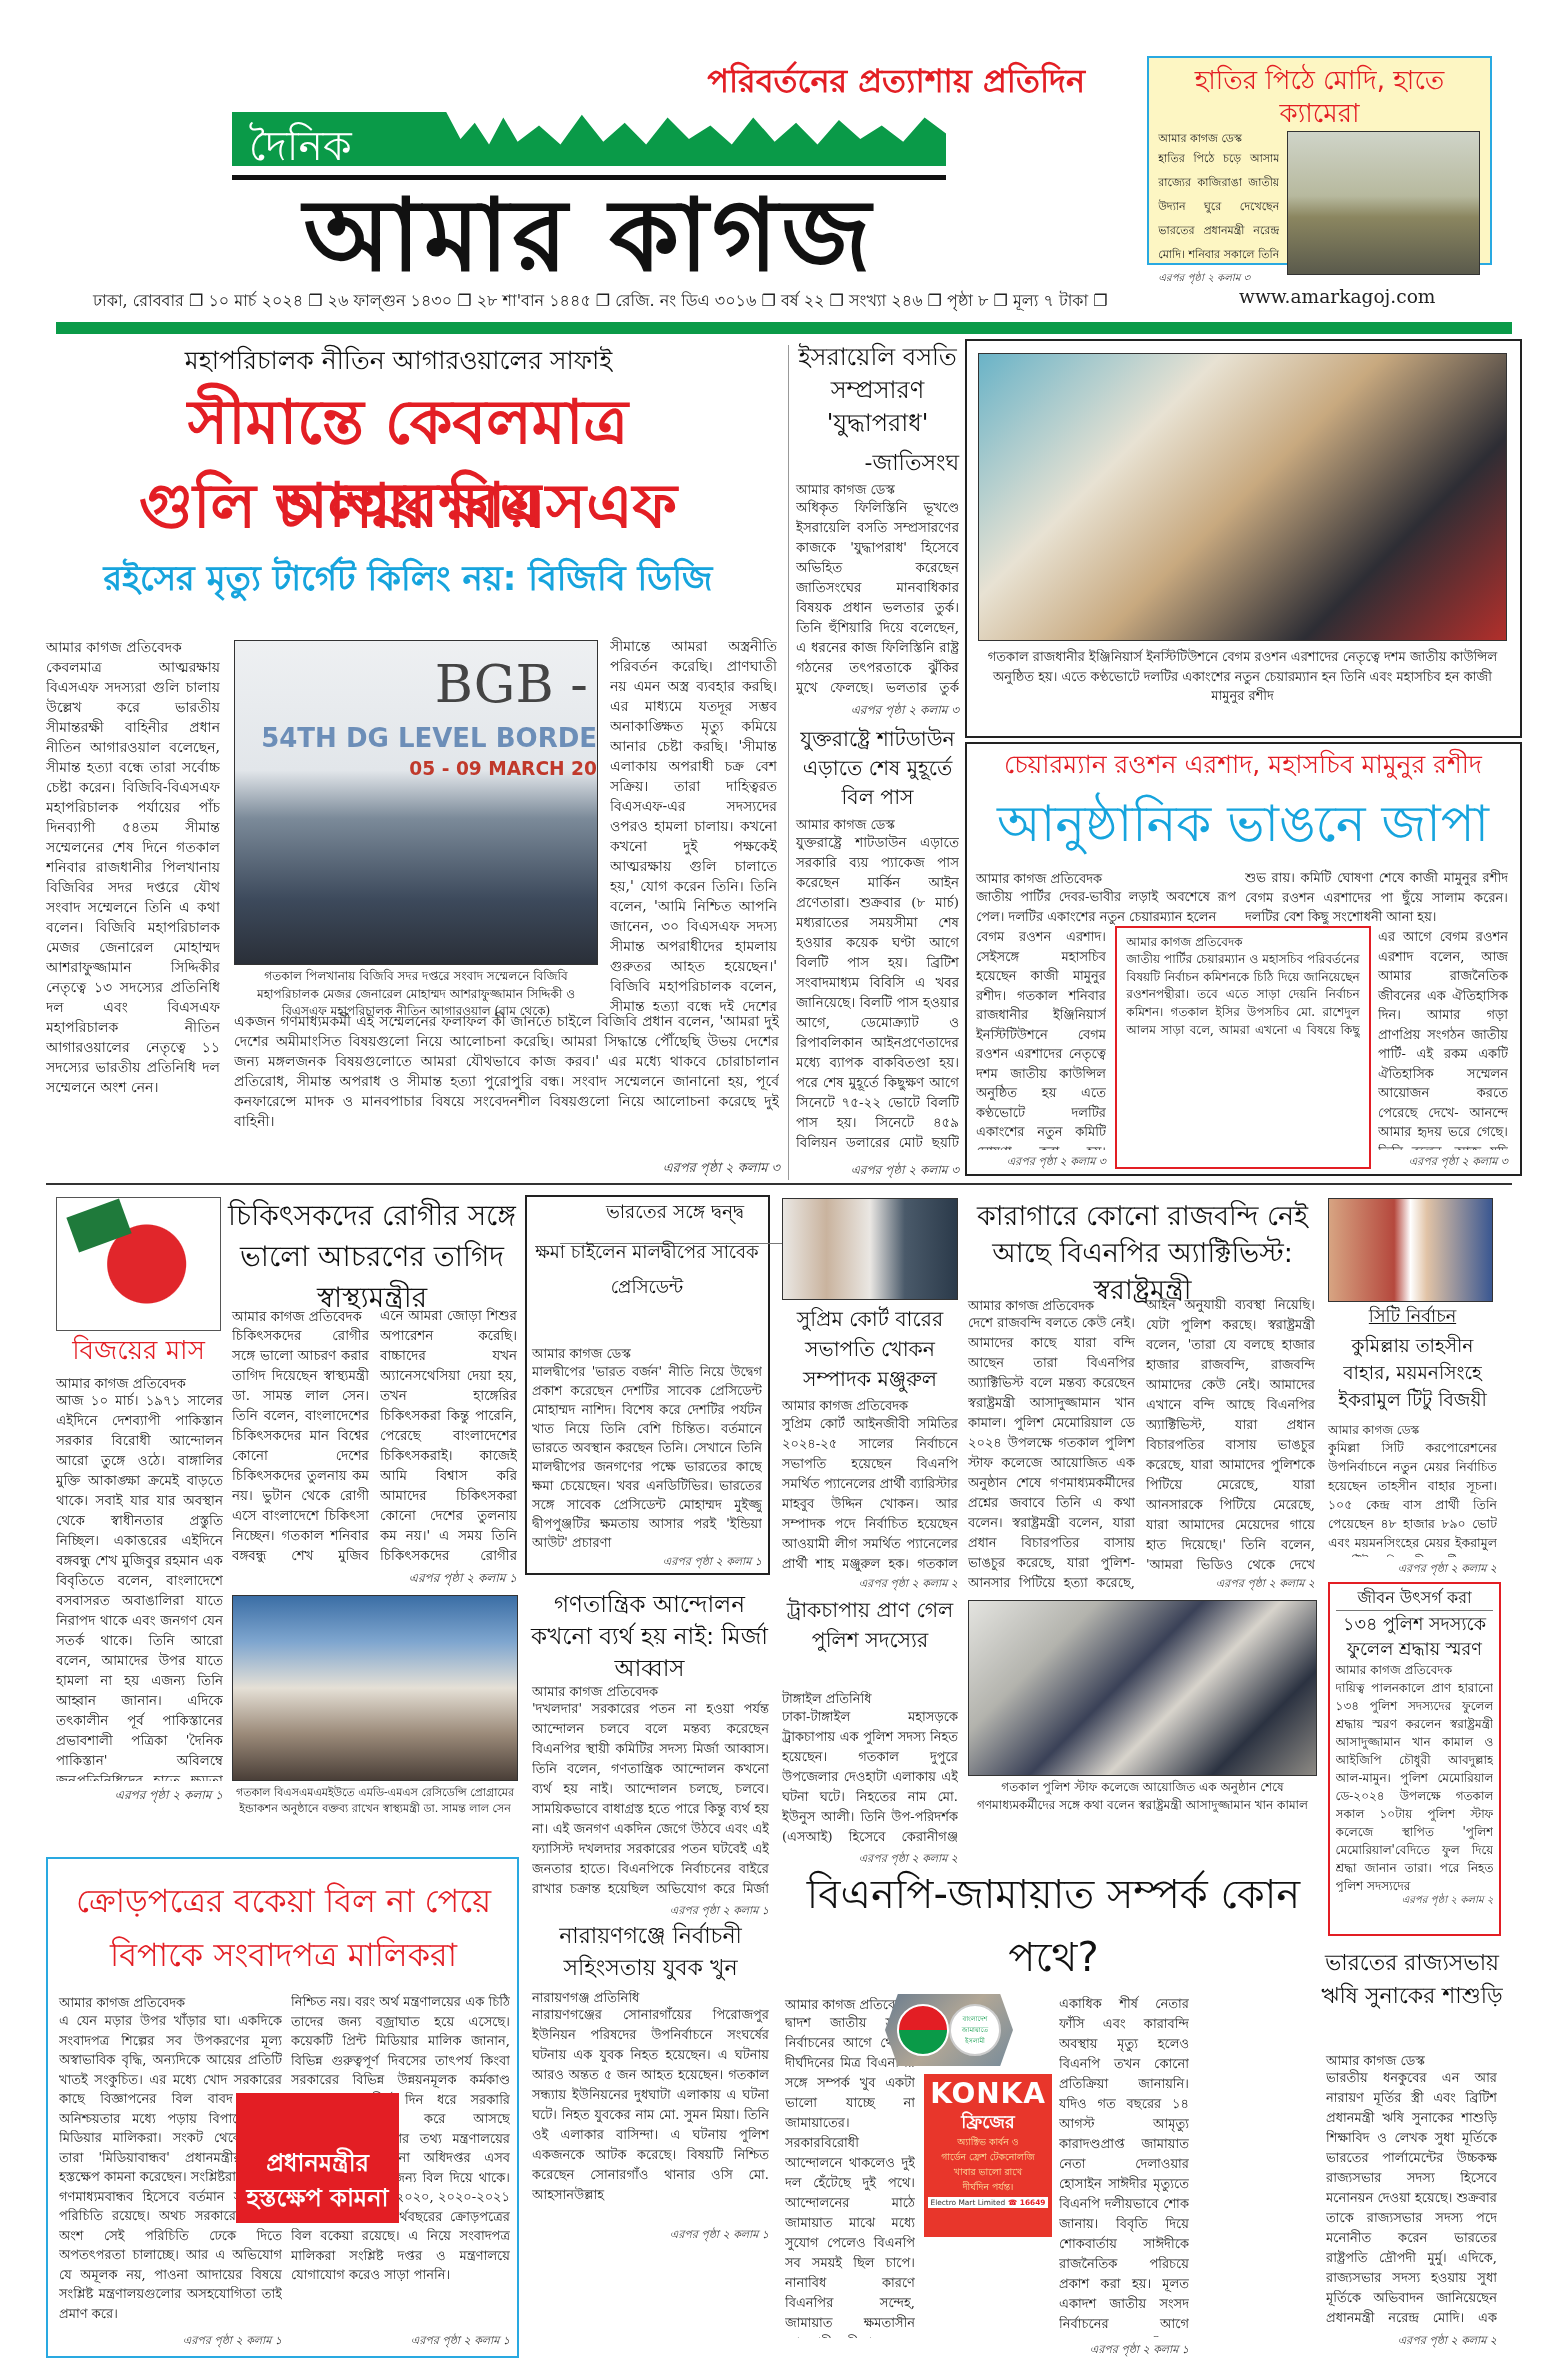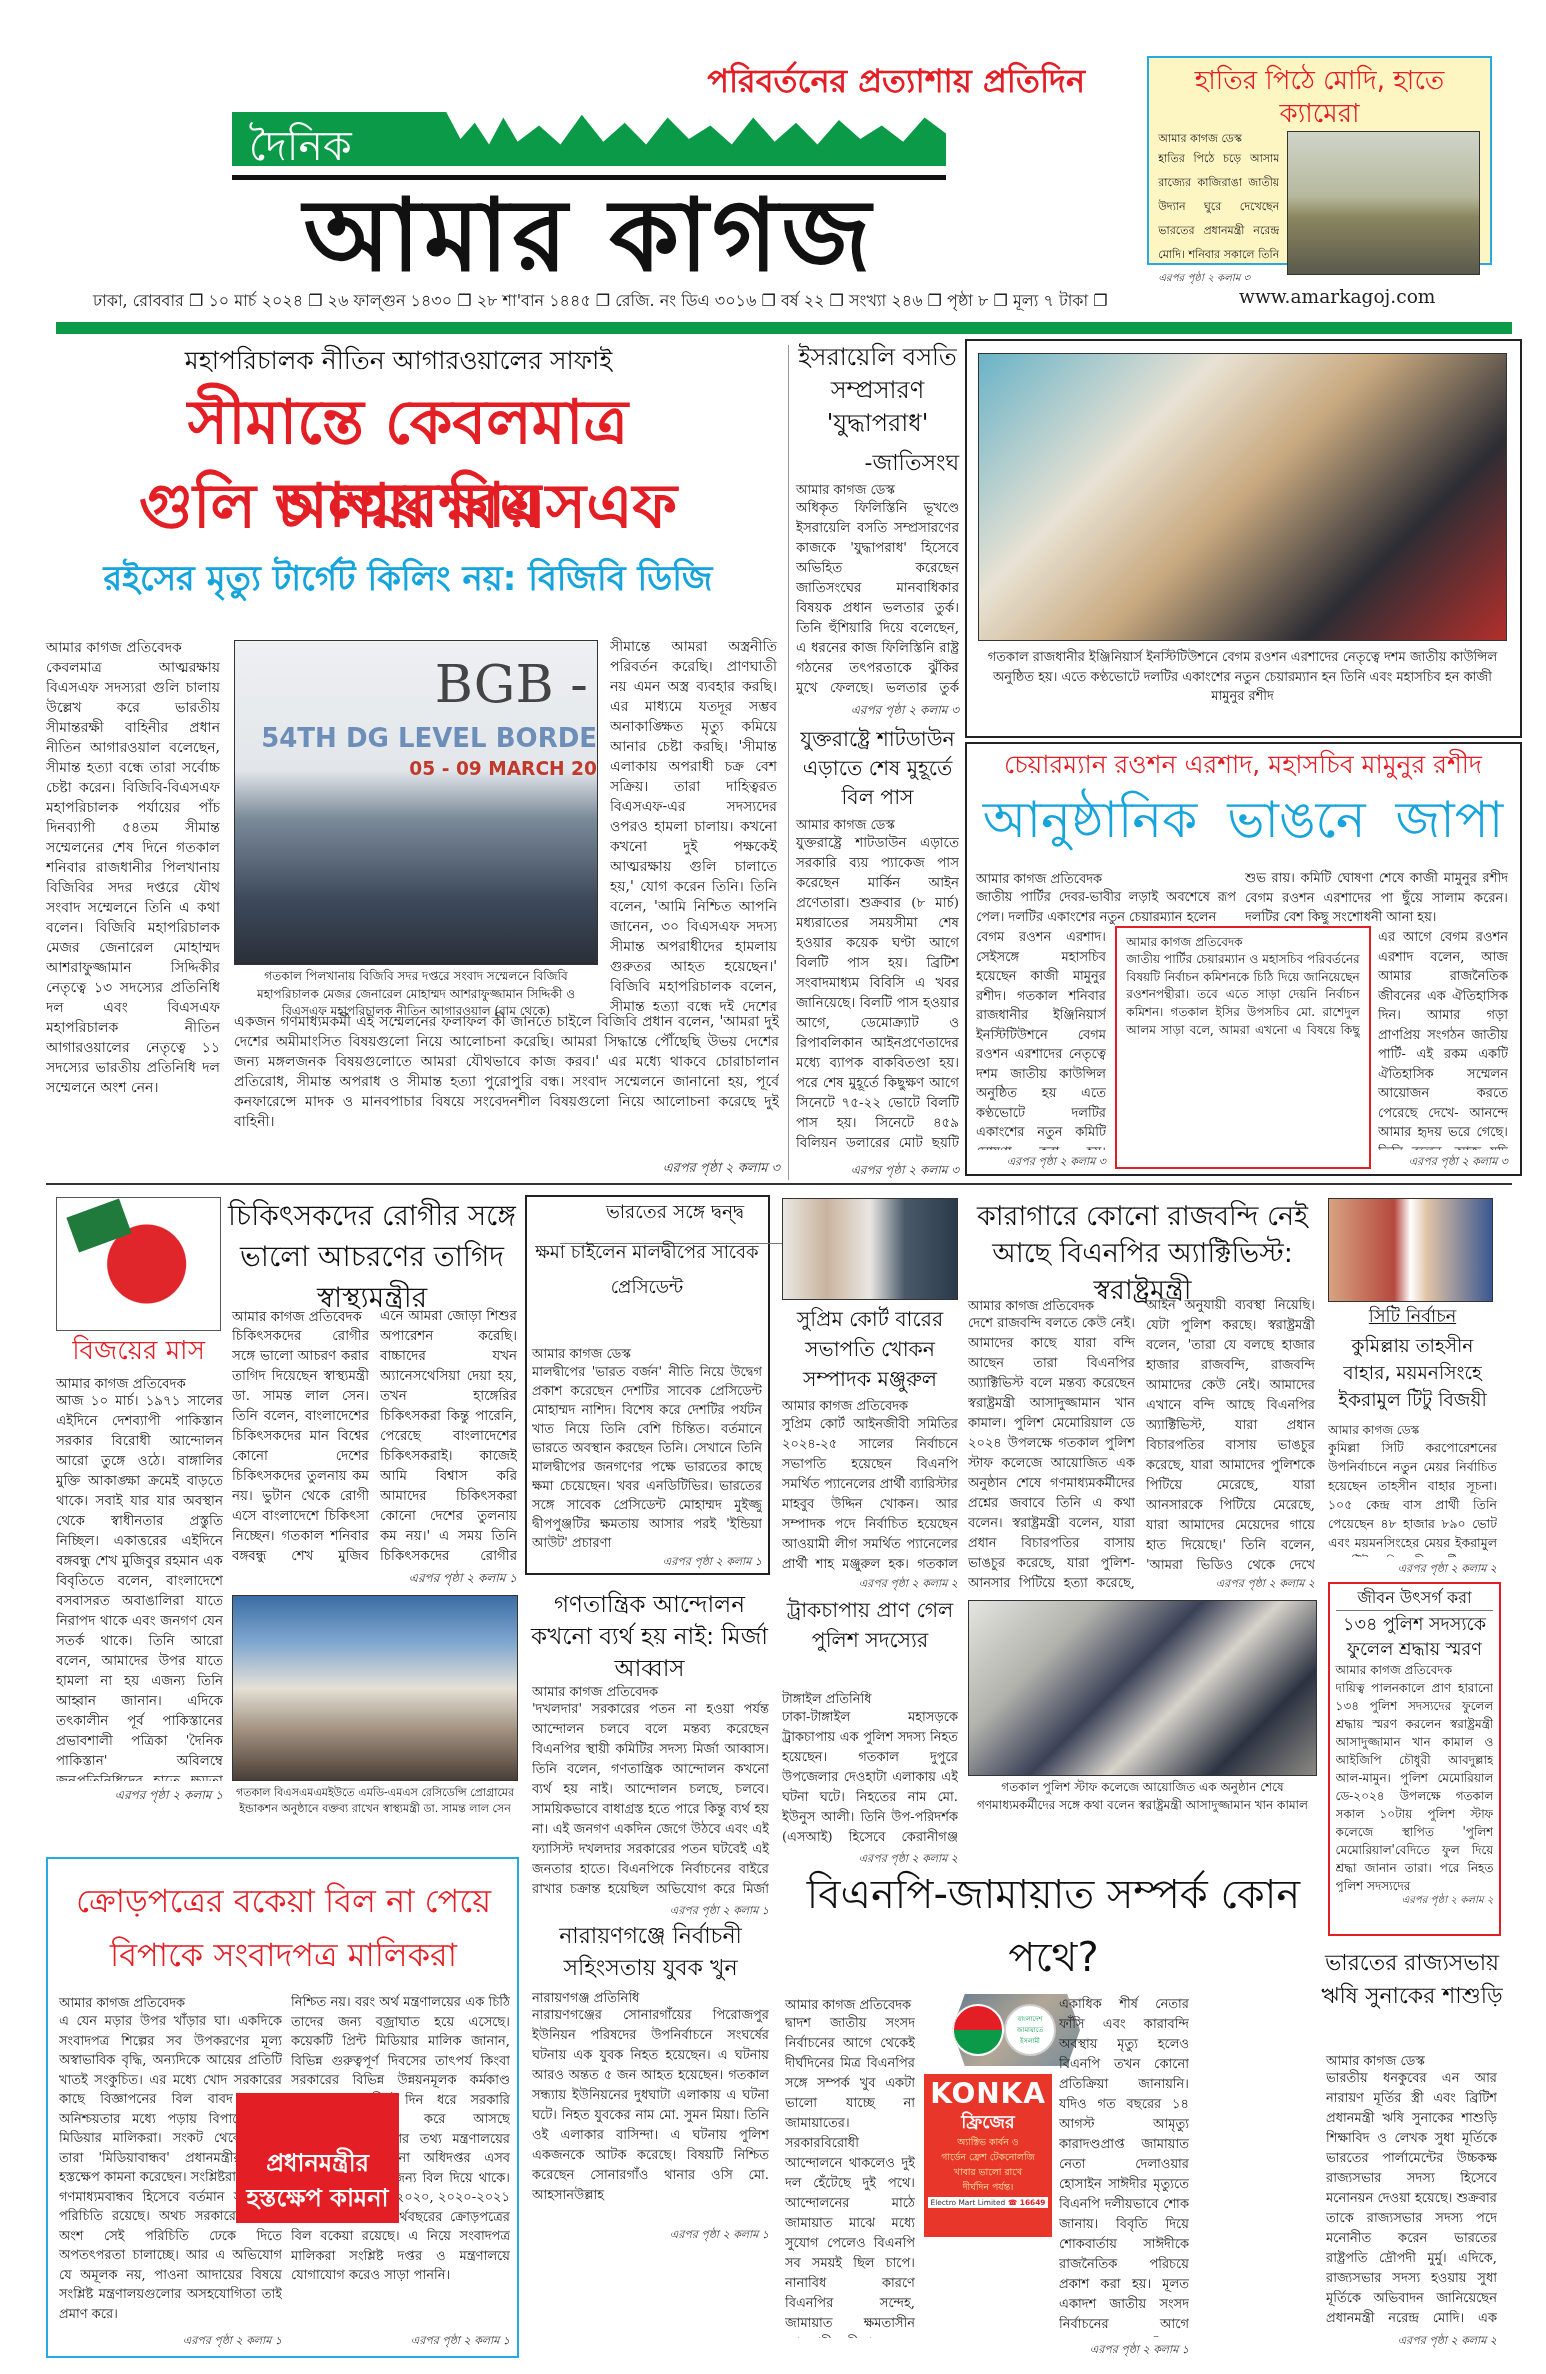--- a/index.html
+++ b/index.html
@@ -77,21 +77,21 @@
 <div class="abs photo" style="left:978px;top:353px;width:529px;height:288px;background:linear-gradient(135deg,#6ab3c7 0%,#e8e2d3 30%,#c8a97f 50%,#2d2d34 75%,#b22f2b 100%);"></div>
 <div class="abs caption" style="left:978px;top:647px;width:529px;font-size:13px;line-height:19.5px;">গতকাল রাজধানীর ইঞ্জিনিয়ার্স ইনস্টিটিউশনে বেগম রওশন এরশাদের নেতৃত্বে দশম জাতীয় কাউন্সিল অনুষ্ঠিত হয়। এতে কণ্ঠভোটে দলটির একাংশের নতুন চেয়ারম্যান হন তিনি এবং মহাসচিব হন কাজী মামুনুর রশীদ</div>
 
 <div class="abs hl" style="left:796px;top:725px;width:163px;font-size:20.4px;line-height:29px;">যুক্তরাষ্ট্রে শাটডাউন এড়াতে শেষ মুহূর্তে বিল পাস</div>
 <div class="abs byline" style="left:796px;top:814px;width:163px;font-size:13px;">আমার কাগজ ডেস্ক</div>
 <div class="abs body-text" style="left:796px;top:833px;width:163px;height:320px;overflow:hidden;font-size:13.4px;line-height:20px;">যুক্তরাষ্ট্রে শাটডাউন এড়াতে সরকারি ব্যয় প্যাকেজ পাস করেছেন মার্কিন আইন প্রণেতারা। শুক্রবার (৮ মার্চ) মধ্যরাতের সময়সীমা শেষ হওয়ার কয়েক ঘণ্টা আগে বিলটি পাস হয়। ব্রিটিশ সংবাদমাধ্যম বিবিসি এ খবর জানিয়েছে। বিলটি পাস হওয়ার আগে, ডেমোক্র্যাট ও রিপাবলিকান আইনপ্রণেতাদের মধ্যে ব্যাপক বাকবিতণ্ডা হয়। পরে শেষ মুহূর্তে কিছুক্ষণ আগে সিনেটে ৭৫-২২ ভোটে বিলটি পাস হয়। সিনেটে ৪৫৯ বিলিয়ন ডলারের মোট ছয়টি বিল পাস হয়েছে যা সরকারের ৩০ শতাংশ অর্থায়নের জোগান দেবে। বিলটি অবশ্য কয়েকজন রিপাবলিকান আইনপ্রণেতার বিরোধীতার মুখোমুখি হয়েছিল। তাদের মূল্যায়ন, প্যাকেজের আকার অনেক বড় এবং কেন্দ্রীয় ব্যয় কমানো কেমন হবে</div>
 <div class="abs cont" style="left:796px;top:1161px;width:163px;font-size:12px;">এরপর পৃষ্ঠা ২ কলাম ৩</div>
 
 <div class="abs box" style="left:965px;top:742px;width:557px;height:434px;"></div>
 <div class="abs hl red" style="left:974px;top:749px;width:538px;font-size:25px;color:#e31e24;">চেয়ারম্যান রওশন এরশাদ, মহাসচিব মামুনুর রশীদ</div>
-<div class="abs hl blue" style="left:974px;top:787px;width:538px;font-size:50px;color:#16a4dd;line-height:74px;font-family:Liberation Mono, monospace;">আনুষ্ঠানিক ভাঙনে জাপা</div>
+<div class="abs hl blue" style="left:974px;top:787px;width:538px;font-size:50px;color:#16a4dd;line-height:74px;">আনুষ্ঠানিক ভাঙনে জাপা</div>
 <div class="abs byline" style="left:976px;top:868px;width:260px;font-size:13px;">আমার কাগজ প্রতিবেদক</div>
 <div class="abs body-text" style="left:976px;top:887px;width:260px;height:39px;overflow:hidden;font-size:13px;line-height:19.5px;">জাতীয় পার্টির দেবর-ভাবীর লড়াই অবশেষে রূপ পেল। দলটির একাংশের নতুন চেয়ারম্যান হলেন</div>
 <div class="abs body-text" style="left:1245px;top:868px;width:263px;height:58px;overflow:hidden;font-size:13px;line-height:19.5px;">শুভ রায়। কমিটি ঘোষণা শেষে কাজী মামুনুর রশীদ বেগম রওশন এরশাদের পা ছুঁয়ে সালাম করেন। দলটির বেশ কিছু সংশোধনী আনা হয়।</div>
 <div class="abs body-text" style="left:976px;top:927px;width:130px;height:223px;overflow:hidden;font-size:13px;line-height:19.5px;">বেগম রওশন এরশাদ। সেইসঙ্গে মহাসচিব হয়েছেন কাজী মামুনুর রশীদ। গতকাল শনিবার রাজধানীর ইঞ্জিনিয়ার্স ইনস্টিটিউশনে বেগম রওশন এরশাদের নেতৃত্বে দশম জাতীয় কাউন্সিল অনুষ্ঠিত হয় এতে কণ্ঠভোটে দলটির একাংশের নতুন কমিটি ঘোষণা করা হয়। কাউন্সিলে দলের নেতাকর্মীরা নতুন কমিটিতে আরও রয়েছেন নির্বাহী চেয়ারম্যান সাদ এরশাদ, সিনিয়র কো চেয়ারম্যান কাজী ফিরোজ রশীদ, ভাইস চেয়ারম্যান আবু হোসেন বাবলা, কো চেয়ারম্যান সাইফুদ্দিন আহমেদ, মিলন, গোলাম সরোয়ার মিলন, সুনীল</div>
 <div class="abs body-text" style="left:1378px;top:927px;width:130px;height:223px;overflow:hidden;font-size:13px;line-height:19.5px;">এর আগে বেগম রওশন এরশাদ বলেন, আজ আমার রাজনৈতিক জীবনের এক ঐতিহাসিক দিন। আমার গড়া প্রাণপ্রিয় সংগঠন জাতীয় পার্টি- এই রকম একটি ঐতিহাসিক সম্মেলন আয়োজন করতে পেরেছে দেখে- আনন্দে আমার হৃদয় ভরে গেছে। তিনি বলেন, আজ যদি এই সম্মেলন অনুষ্ঠিত না হত- তাহলে জাতীয় পার্টি হারিয়ে যেত। হাজার হাজার নেতা-কর্মীকে আমরা হারিয়ে ফেলতাম। দেশের মানুষ জাতীয় পার্টির দিকে চেয়ে মুখ ফিরিয়ে নিতো। তিনি বলেন, পল্লীবন্ধু এরশাদ</div>
 <div class="abs cont" style="left:976px;top:1153px;width:130px;font-size:11px;">এরপর পৃষ্ঠা ২ কলাম ৩</div>
 <div class="abs cont" style="left:1378px;top:1153px;width:130px;font-size:11px;">এরপর পৃষ্ঠা ২ কলাম ৩</div>
 
 <div class="abs" style="left:1115px;top:926px;width:256px;height:243px;border:2.8px solid #e31e24;padding:5.6px 9.3px;">
   <div class="byline" style="font-size:12px;line-height:17.6px;">আমার কাগজ প্রতিবেদক</div>
@@ -175,21 +175,21 @@
 <div class="abs" style="left:236px;top:2093px;width:163px;height:130px;background:#e31e24;display:flex;align-items:flex-end;justify-content:center;padding:7.4px;">
   <div style="color:#fff;font-size:24px;text-align:center;line-height:35px;font-weight:bold;">প্রধানমন্ত্রীর হস্তক্ষেপ কামনা</div>
 </div>
 <div class="abs cont" style="left:59px;top:2332px;width:223px;font-size:11px;">এরপর পৃষ্ঠা ২ কলাম ১</div>
 <div class="abs cont" style="left:291px;top:2332px;width:219px;font-size:11px;">এরপর পৃষ্ঠা ২ কলাম ১</div>
 
 <div class="abs hl" style="left:788px;top:1863px;width:531px;font-size:40px;line-height:63px;">বিএনপি-জামায়াত সম্পর্ক কোন পথে?</div>
 <div class="abs byline" style="left:785px;top:1994px;width:130px;font-size:13px;">আমার কাগজ প্রতিবেদক</div>
 <div class="abs body-text" style="left:785px;top:2013px;width:130px;height:325px;overflow:hidden;font-size:13px;line-height:20px;">দ্বাদশ জাতীয় সংসদ নির্বাচনের আগে থেকেই দীর্ঘদিনের মিত্র বিএনপির সঙ্গে সম্পর্ক খুব একটা ভালো যাচ্ছে না জামায়াতের। সরকারবিরোধী আন্দোলনে থাকলেও দুই দল হেঁটেছে দুই পথে। আন্দোলনের মাঠে জামায়াত মাঝে মধ্যে সুযোগ পেলেও বিএনপি সব সময়ই ছিল চাপে। নানাবিধ কারণে বিএনপির সন্দেহ, জামায়াত ক্ষমতাসীন আওয়ামী লীগের সঙ্গে ভেতরে ভেতরে সখ্য বজায় রেখে রাজনীতি করছে। যদিও বিষয়টি অস্বীকার করেছে জামায়াত। সবমিলে, বিএনপি-জামায়াত সম্পর্কের ক্ষেত্রে দূরত্ব তৈরি হয়েছে। মিত্রতায় স্পষ্ট চিড় ধরে দশম জাতীয় সংসদ নির্বাচনের আগ থেকে। মানবতাবিরোধী অপরাধের দায়ে দলটির জামায়াতের</div>
 
-<div class="abs" style="left:952px;top:1994px;width:128px;height:72px;background:linear-gradient(135deg,#6a7c8e,#b2a796,#778b9a);clip-path:polygon(10% 0,90% 0,100% 50%,90% 100%,10% 100%,0 50%);display:flex;align-items:center;justify-content:flex-start;">
+<div class="abs" style="left:885px;top:1994px;width:128px;height:72px;background:linear-gradient(135deg,#6a7c8e,#b2a796,#778b9a);clip-path:polygon(10% 0,90% 0,100% 50%,90% 100%,10% 100%,0 50%);display:flex;align-items:center;justify-content:center;">
   <div style="width:52px;height:52px;border-radius:50%;background:linear-gradient(180deg,#e31e24 50%,#0a9a48 50%);border:2.8px solid #fff;"></div>
   <div style="width:52px;height:52px;border-radius:50%;background:#fff;border:2.8px solid #ccc;font-size:6.5px;color:#0a9a48;display:flex;align-items:center;justify-content:center;text-align:center;">বাংলাদেশ জামায়াতে ইসলামী</div>
 </div>
 
 <div class="abs" style="left:924px;top:2074px;width:128px;height:163px;background:#e8362b;color:#fff;text-align:center;padding:3.7px 3.7px;font-family:'DejaVu Sans',sans-serif;">
   <div style="font-size:28px;font-weight:bold;letter-spacing:0.9px;line-height:32px;">KONKA</div>
   <div style="font-size:17.6px;font-weight:bold;line-height:24px;">ফ্রিজের</div>
   <div style="font-size:9.3px;line-height:15px;color:#fde7a0;">অ্যাক্টিভ কার্বন ও</div>
   <div style="font-size:9.3px;line-height:15px;color:#fde7a0;">গার্ডেন ফ্রেশ টেকনোলজি</div>
   <div style="font-size:9.3px;line-height:15px;color:#fde7a0;">খাবার ভালো রাখে</div>

